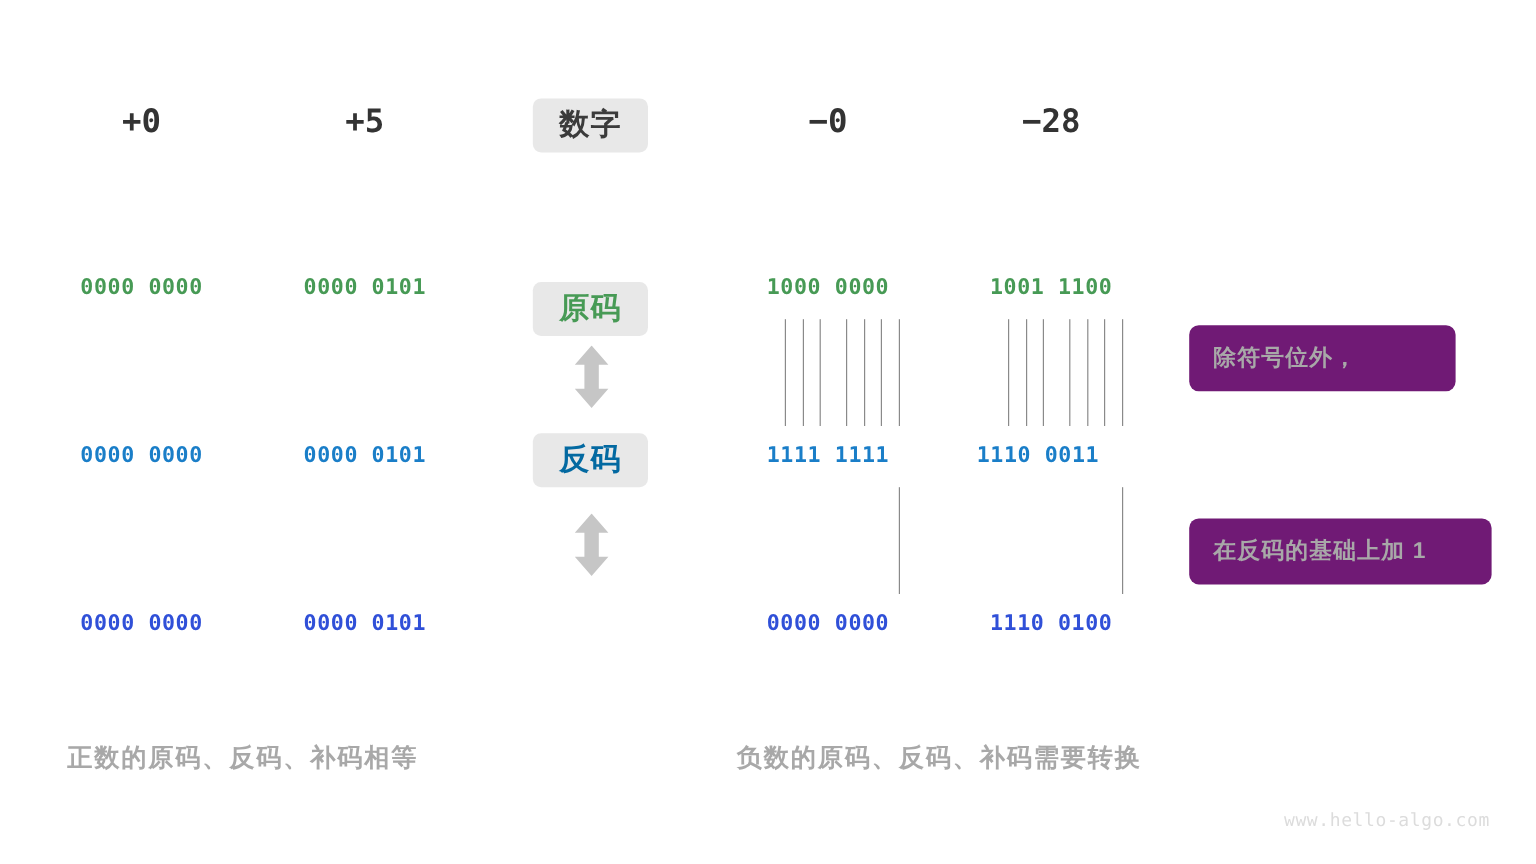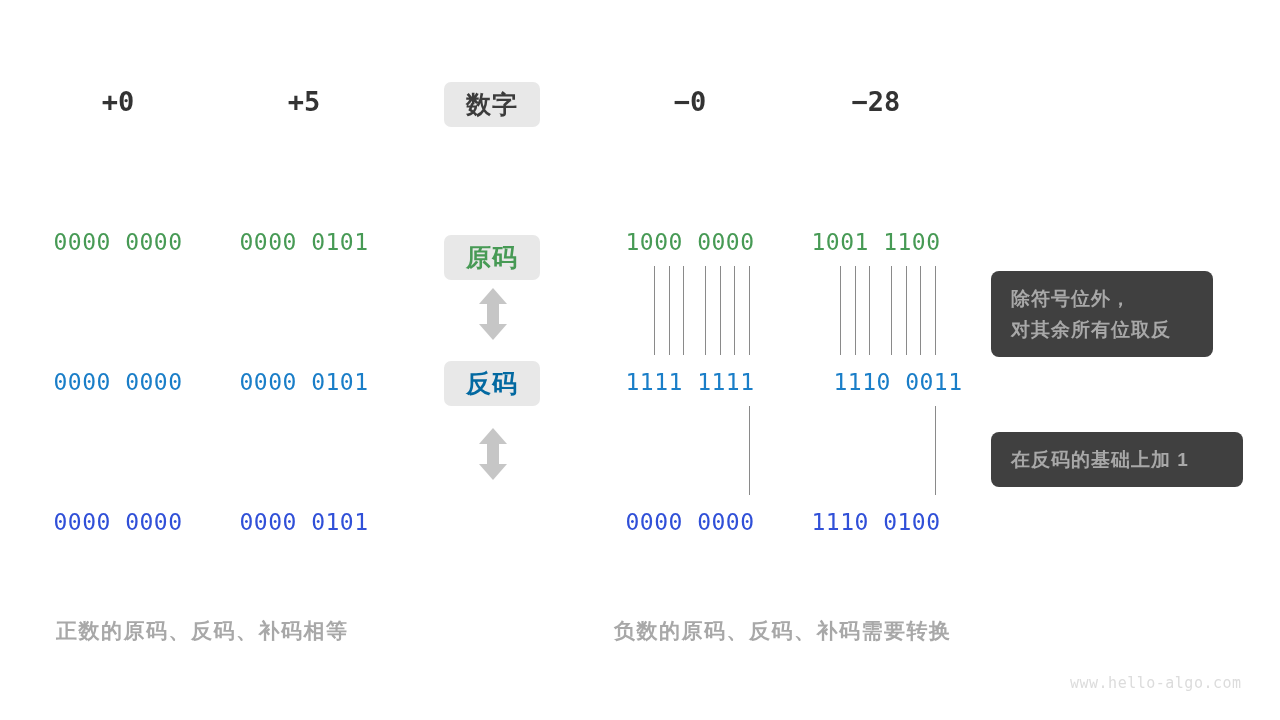--- a/index.html
+++ b/index.html
@@ -45,43 +45,43 @@
     letter-spacing: 1px;
   }
   .chip-number { color: #3b3b3b; }
   .chip-green  { color: #479a55; }
   .chip-blue   { color: #0369a1; }
   .chip-indigo { color: #3050d8; }
 
   
   .binary {
     font-family: "DejaVu Sans Mono", "Liberation Mono", monospace;
-    font-size: 23px;
-    font-weight: normal;
+    font-size: 18px;
+    font-weight: bold;
     white-space: pre;
     text-align: center;
     letter-spacing: 0.5px;
   }
   .b-green  { color: #479a55; }
   .b-blue   { color: #1a7ec8; }
   .b-indigo { color: #3050d8; }
 
   
   .vline {
     position: absolute;
     width: 1px;
     background: #8a8a8a;
   }
 
   
   .dblarrow { position: absolute; }
 
   
   .note {
-    background: #404040;
+    background: #701a75;
     border-radius: 8px;
     color: #a8a8a8;
     font-weight: bold;
     font-size: 19px;
     line-height: 31px;
     padding: 12px 20px;
     box-sizing: border-box;
     letter-spacing: 1px;
   }
 
@@ -145,40 +145,39 @@
     <svg width="38" height="52" viewBox="0 0 38 52" aria-hidden="true">
       <polygon points="19,0 33,16 25,16 25,36 33,36 19,52 5,36 13,36 13,16 5,16" fill="#c6c6c6"></polygon>
     </svg>
   </div>
 
   <div class="abs chip chip-blue" style="left:444px; top:361px;">反码</div>
 
   <div class="abs binary b-blue" style="left:48px;  top:369px; width:140px;">0000 0000</div>
   <div class="abs binary b-blue" style="left:234px; top:369px; width:140px;">0000 0101</div>
   <div class="abs binary b-blue" style="left:620px; top:369px; width:140px;">1111 1111</div>
-  <div class="abs binary b-blue" style="left:828px; top:369px; width:140px;">1110 0011</div>
+  <div class="abs binary b-blue" style="left:776px; top:369px; width:140px;text-align:right;">1110 0011</div>
 
   <div class="vline" style="left:749px; top:406px; height:89px;"></div>
   <div class="vline" style="left:935px; top:406px; height:89px;"></div>
 
   <div class="dblarrow" style="left:474px; top:428px;">
     <svg width="38" height="52" viewBox="0 0 38 52" aria-hidden="true">
       <polygon points="19,0 33,16 25,16 25,36 33,36 19,52 5,36 13,36 13,16 5,16" fill="#c6c6c6"></polygon>
     </svg>
   </div>
 
 
   <div class="abs binary b-indigo" style="left:48px;  top:509px; width:140px;">0000 0000</div>
   <div class="abs binary b-indigo" style="left:234px; top:509px; width:140px;">0000 0101</div>
   <div class="abs binary b-indigo" style="left:620px; top:509px; width:140px;">0000 0000</div>
   <div class="abs binary b-indigo" style="left:806px; top:509px; width:140px;">1110 0100</div>
 
   <div class="abs note" style="left:991px; top:271px; width:222px;">
     <div>除符号位外，</div>
-    <div>对其余所有位取反</div>
   </div>
 
   <div class="abs note" style="left:991px; top:432px; width:252px;">
     <div>在反码的基础上加 1</div>
   </div>
 
   <div class="abs caption" style="left:56px; top:617px;">正数的原码、反码、补码相等</div>
 
   <div class="abs caption" style="left:614px; top:617px;font-family:Liberation Serif, serif;">负数的原码、反码、补码需要转换</div>
 

